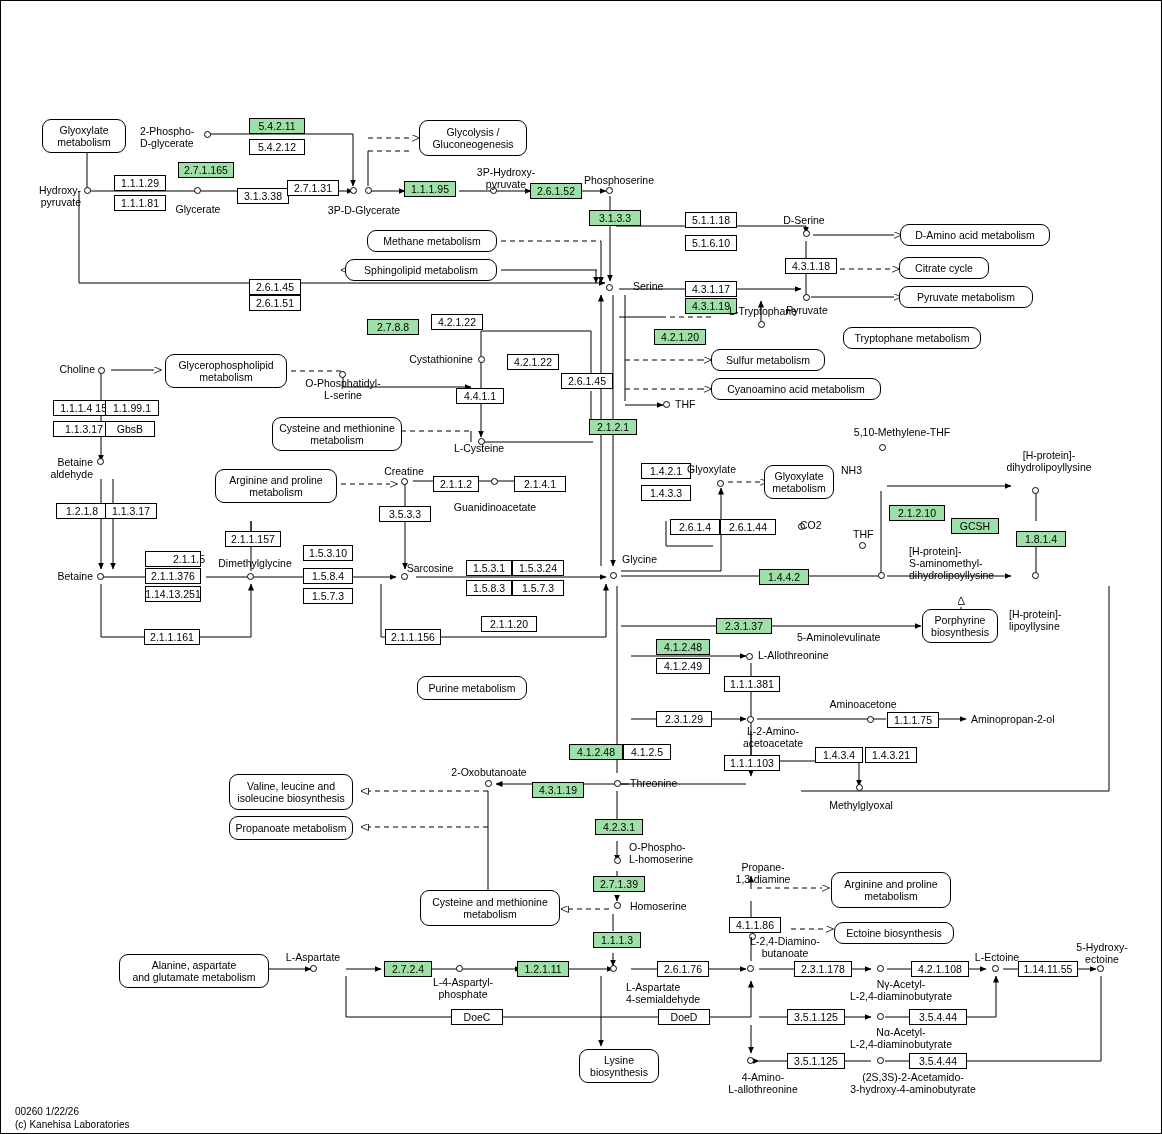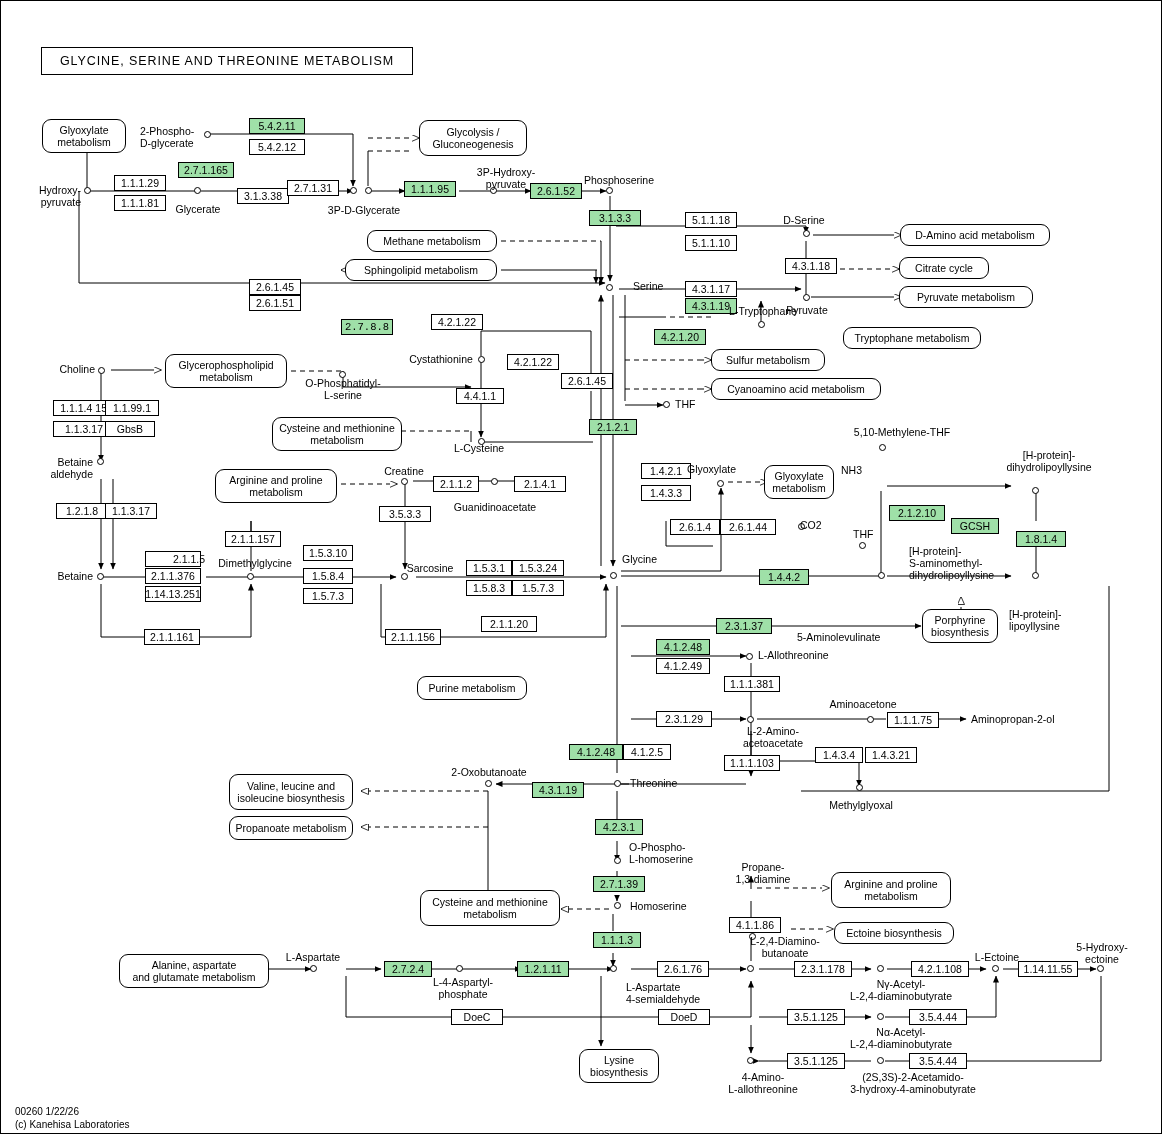--- a/index.html
+++ b/index.html
@@ -19,21 +19,20 @@
   .foot{position:absolute;left:14px;font-size:10px;color:#000;}
   svg.wires{position:absolute;left:0;top:0;width:1162px;height:1134px;pointer-events:none;}
   .ln{stroke:#000;stroke-width:1;fill:none;}
   .dln{stroke:#000;stroke-width:1;fill:none;stroke-dasharray:5 4;}
 </style>
 </head>
 <body>
 
 <div id="canvas">
 
-  <div class="map-title">GLYCINE,  SERINE  AND  THREONINE  METABOLISM</div>
 
   <svg class="wires" xmlns="http://www.w3.org/2000/svg">
     <defs>
       <marker id="ah" markerWidth="7" markerHeight="6" refX="6.5" refY="3" orient="auto">
         <path d="M0,0 L7,3 L0,6 z" fill="#000"></path>
       </marker>
       <marker id="ahw" markerWidth="8" markerHeight="7" refX="7.5" refY="3.5" orient="auto">
         <path d="M0,0 L8,3.5 L0,7 z" fill="#fff" stroke="#000" stroke-width="0.8"></path>
       </marker>
     </defs>
@@ -261,28 +260,28 @@
   <div class="ec" style="left:248px;top:138px;width:56px;">5.4.2.12</div>
   <div class="ec green" style="left:177px;top:161px;width:56px;">2.7.1.165</div>
   <div class="ec" style="left:113px;top:174px;width:52px;">1.1.1.29</div>
   <div class="ec" style="left:113px;top:194px;width:52px;">1.1.1.81</div>
   <div class="ec" style="left:236px;top:187px;width:52px;">3.1.3.38</div>
   <div class="ec" style="left:286px;top:179px;width:52px;">2.7.1.31</div>
   <div class="ec green" style="left:403px;top:180px;width:52px;">1.1.1.95</div>
   <div class="ec green" style="left:529px;top:182px;width:52px;">2.6.1.52</div>
   <div class="ec green" style="left:588px;top:209px;width:52px;">3.1.3.3</div>
   <div class="ec" style="left:684px;top:211px;width:52px;">5.1.1.18</div>
-  <div class="ec" style="left:684px;top:234px;width:52px;">5.1.1.10</div>
+  <div class="ec" style="left:684px;top:234px;width:52px;">5.1.6.10</div>
   <div class="ec" style="left:784px;top:257px;width:52px;">4.3.1.18</div>
   <div class="ec" style="left:684px;top:280px;width:52px;">4.3.1.17</div>
   <div class="ec green" style="left:684px;top:297px;width:52px;">4.3.1.19</div>
   <div class="ec" style="left:248px;top:278px;width:52px;">2.6.1.45</div>
   <div class="ec" style="left:248px;top:294px;width:52px;">2.6.1.51</div>
   <div class="ec green" style="left:653px;top:328px;width:52px;">4.2.1.20</div>
-  <div class="ec green" style="left:340px;top:318px;width:52px;font-family:Liberation Mono, monospace;">2.7.8.8</div>
+  <div class="ec green" style="left:366px;top:318px;width:52px;">2.7.8.8</div>
   <div class="ec" style="left:430px;top:313px;width:52px;">4.2.1.22</div>
   <div class="ec" style="left:506px;top:353px;width:52px;">4.2.1.22</div>
   <div class="ec" style="left:455px;top:387px;width:48px;">4.4.1.1</div>
   <div class="ec" style="left:560px;top:372px;width:52px;">2.6.1.45</div>
   <div class="ec green" style="left:588px;top:418px;width:48px;">2.1.2.1</div>
   <div class="ec" style="left:52px;top:399px;width:70px;">1.1.1.4 15.7</div>
   <div class="ec" style="left:104px;top:399px;width:54px;">1.1.99.1</div>
   <div class="ec" style="left:52px;top:420px;width:62px;">1.1.3.17</div>
   <div class="ec" style="left:104px;top:420px;width:50px;">GbsB</div>
   <div class="ec" style="left:55px;top:502px;width:52px;">1.2.1.8</div>

